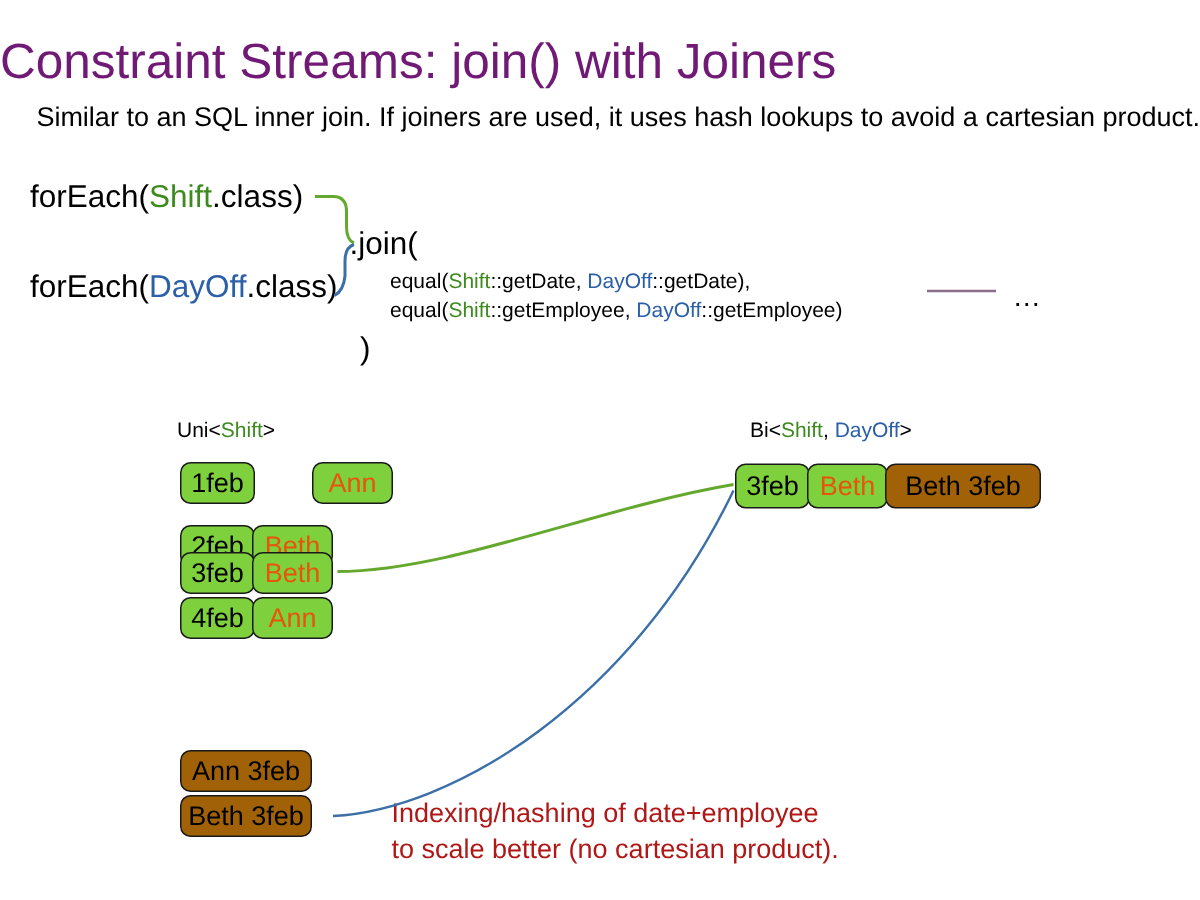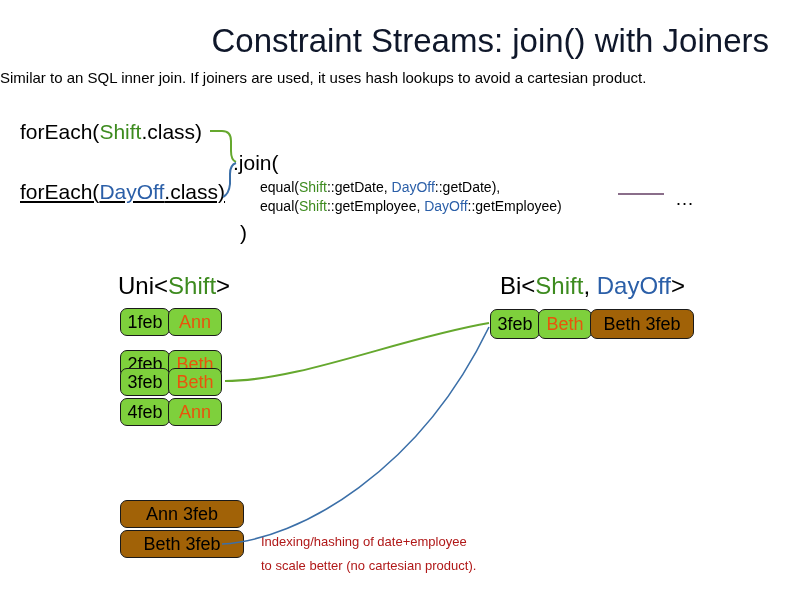--- a/index.html
+++ b/index.html
@@ -16,49 +16,49 @@
     font-family: "Liberation Sans", sans-serif;
     color: #000000;
   }
 
   
   .title {
     position: absolute;
     left: 0;
     top: 21px;
     width: 769px;
-    text-align: right;
+    text-align: left;
     font-size: 33px;
     line-height: 40px;
     font-weight: normal;
-    color: #0f172a;
+    color: #701a75;
     white-space: nowrap;
   }
   .subtitle {
     position: absolute;
     left: 0;
     top: 69px;
     width: 800px;
-    text-align: left;
-    font-size: 15px;
+    text-align: right;
+    font-size: 18px;
     line-height: 18px;
     color: #000000;
     white-space: nowrap;
   }
 
   
   .code-line {
     position: absolute;
     font-size: 21px;
     line-height: 22px;
     white-space: nowrap;
     color: #000000;
   }
   .code-foreach-shift  { left: 20px;  top: 121px; }
-  .code-foreach-dayoff { left: 20px;  top: 181px; text-decoration: underline; }
+  .code-foreach-dayoff { left: 20px;  top: 181px; }
   .code-join-open      { left: 233px; top: 152px; }
   .code-join-close     { left: 240px; top: 222px; }
 
   .code-arg {
     position: absolute;
     font-size: 14px;
     line-height: 18px;
     white-space: nowrap;
     color: #000000;
   }
@@ -73,21 +73,21 @@
     left: 675px;
     top: 188px;
     font-size: 19px;
     line-height: 22px;
     color: #000000;
   }
 
   
   .caption {
     position: absolute;
-    font-size: 24px;
+    font-size: 14px;
     line-height: 22px;
     white-space: nowrap;
     color: #000000;
   }
   .caption-uni-shift  { left: 118px; top: 275px; }
   .caption-uni-dayoff { left: 108px; top: 465px; }
   .caption-bi         { left: 500px; top: 275px; }
 
   
   .tuple-row {
@@ -110,43 +110,43 @@
   }
   .cell-green { background: #7ed03c; }
   .cell-blue  { background: #a16207; }
   .txt-black  { color: #000000; }
   .txt-orange { color: #e8540c; text-align: center; }
 
   
   .uni-shift-row { left: 120px; }
   .uni-shift-row .cell-date { width: 50px; justify-content: center; }
   .uni-shift-row .cell-name { width: 54px; margin-left: -2px; }
-  .usr-0 { top: 308px; }
+  .usr-0 { top: 308px; gap: 40px; }
   .usr-1 { top: 338px; margin-top: 12px; }
   .usr-2 { top: 368px; }
   .usr-3 { top: 398px; }
 
   
   .uni-dayoff-row { left: 120px; }
-  .uni-dayoff-row .cell-pair { width: 124px; }
+  .uni-dayoff-row .cell-pair { width: 88px; }
   .udr-0 { top: 500px; }
   .udr-1 { top: 530px; }
 
   
   .bi-row { left: 490px; top: 309px; height: 30px; }
   .bi-row .cell-date { width: 50px; }
   .bi-row .cell-name { width: 54px; margin-left: -2px; }
   .bi-row .cell-pair { width: 104px; margin-left: -2px; }
 
   
   .annotation {
     position: absolute;
     left: 261px;
     top: 530px;
-    font-size: 13px;
+    font-size: 18px;
     line-height: 24px;
     color: #b01818;
     white-space: nowrap;
   }
 
   
   svg.overlay {
     position: absolute;
     left: 0;
     top: 0;

